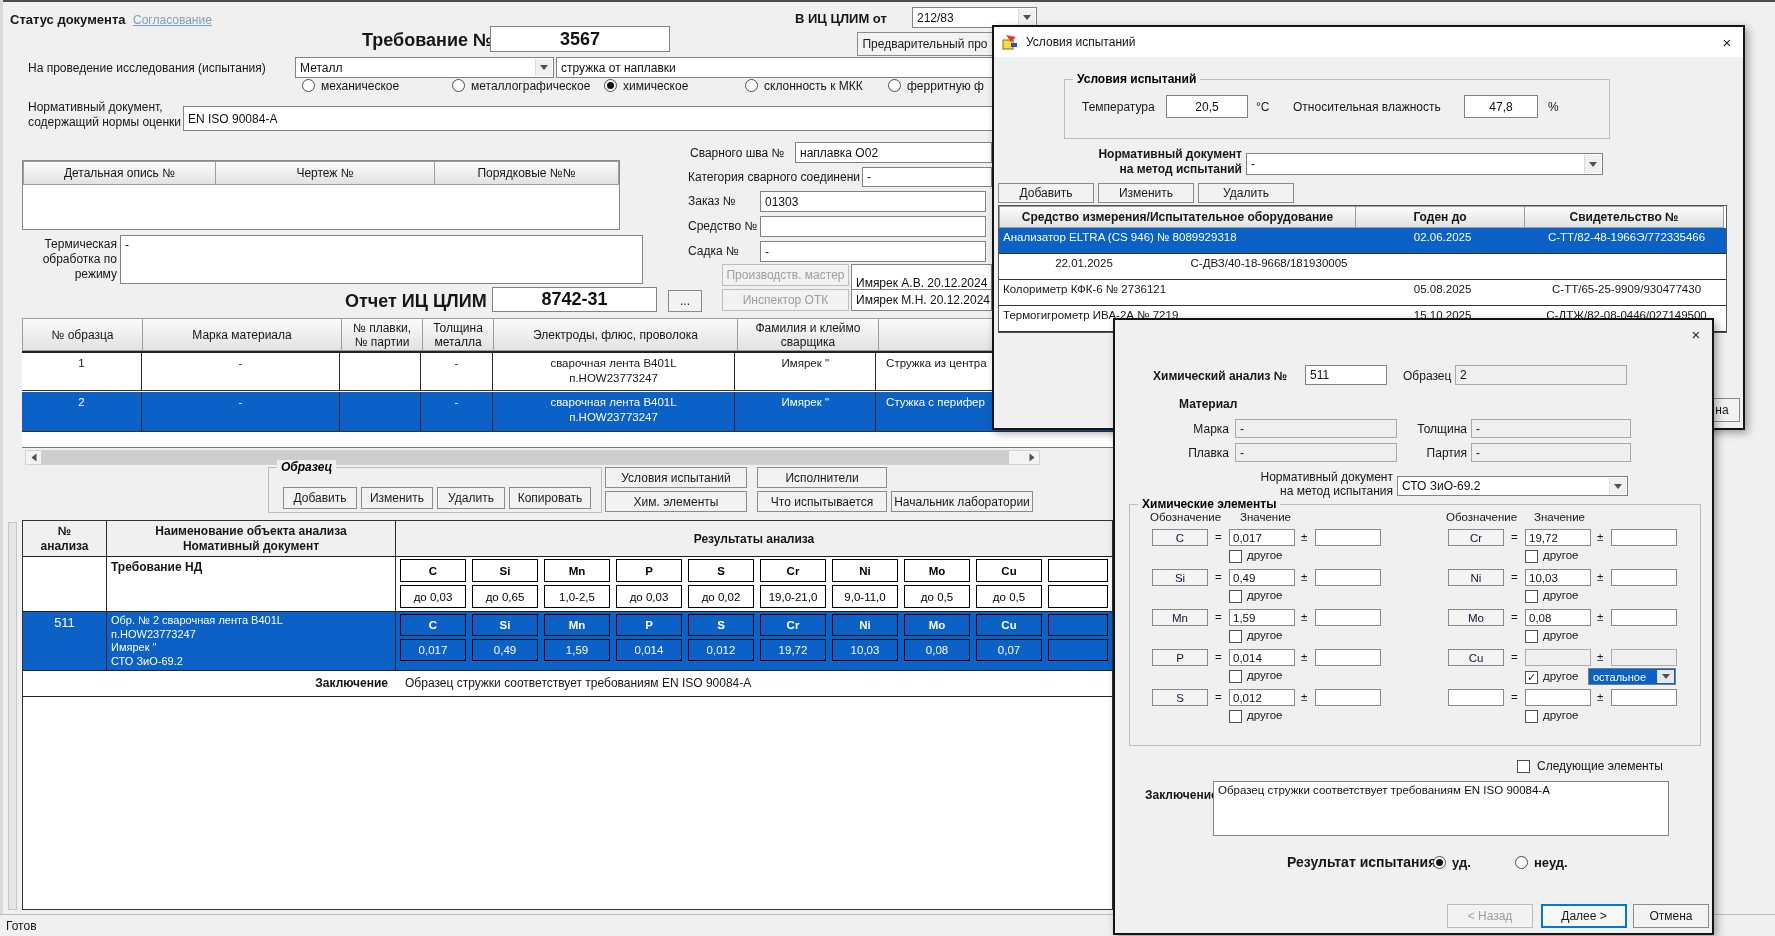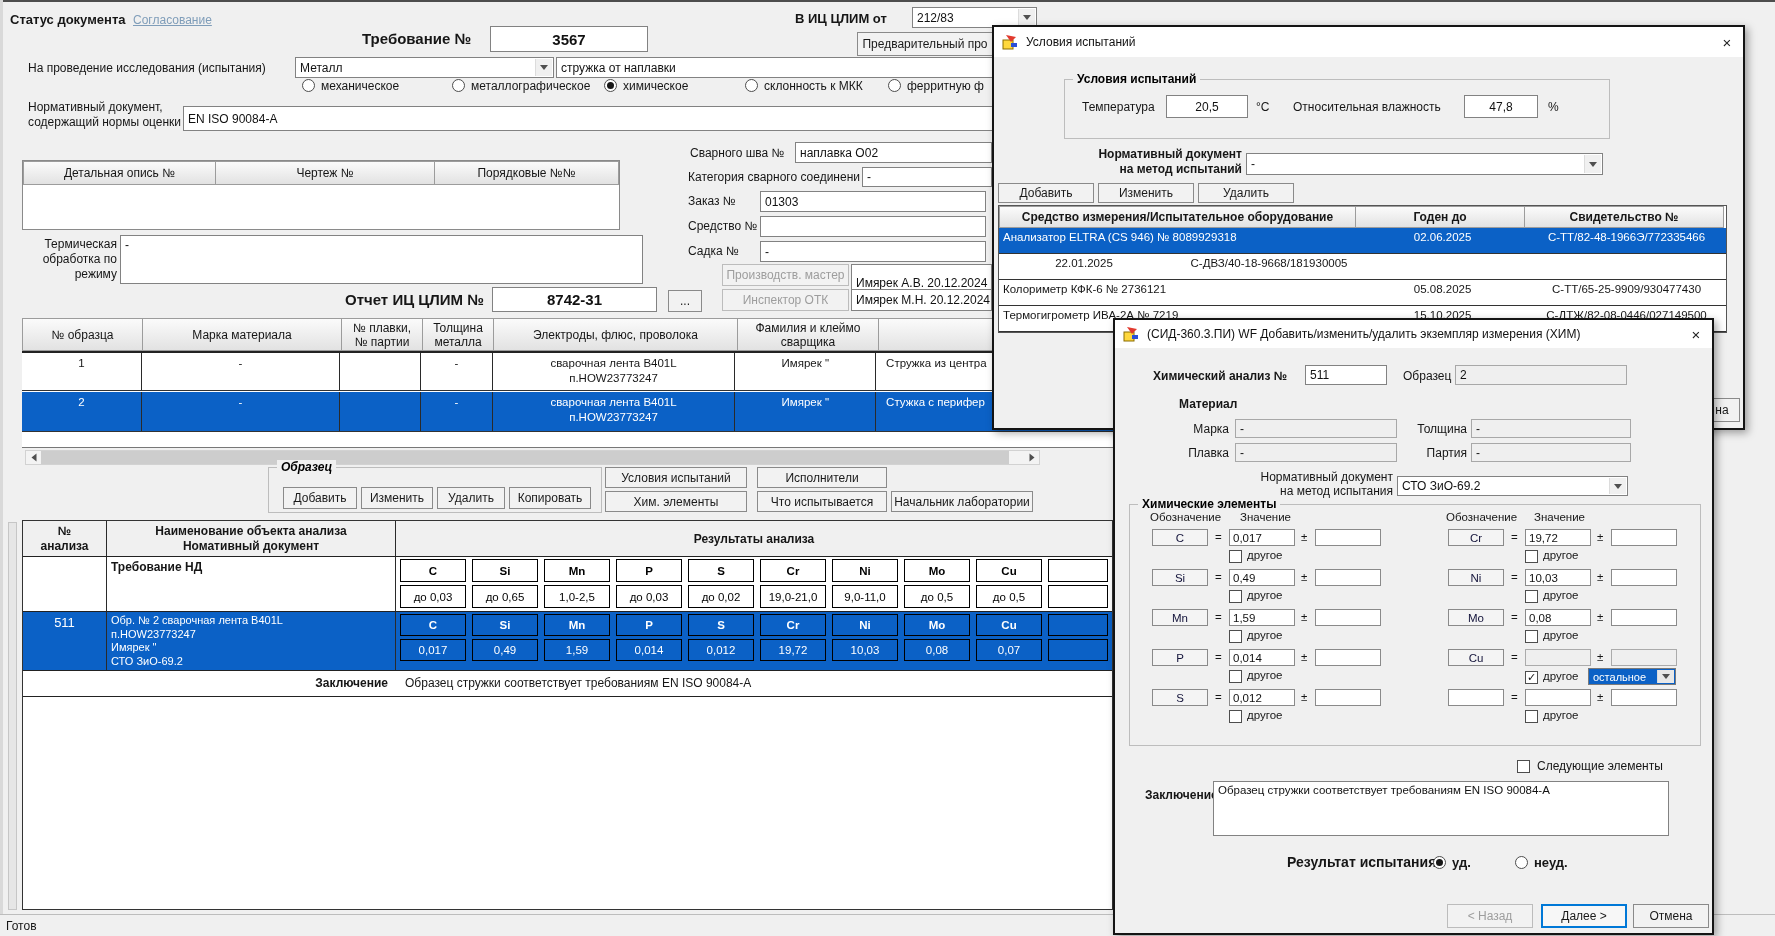--- a/index.html
+++ b/index.html
@@ -8,21 +8,21 @@
   .a{position:absolute;box-sizing:border-box}
   .t{font-size:12px;color:#161616;white-space:nowrap}
   .b{font-weight:bold}
   .pre{white-space:pre-line}
   .rt{text-align:right}
   .inp{background:#fff;border:1px solid #828282;font-size:12px;color:#111;
        padding:1px 4px;display:flex;align-items:center;overflow:hidden;white-space:nowrap}
   .inp.ro{background:#efefef;border-color:#a8a8a8}
   .inp.top{align-items:flex-start;padding-top:2px}
   .ctr{justify-content:center}
-  .big{font-size:15px}
+  .big{font-size:18px}
   .btn{background:#f2f2f2;border:1px solid #8a8a8a;font-size:12px;color:#1a1a1a;
        display:flex;align-items:center;justify-content:center;overflow:hidden;white-space:nowrap}
   .btn.dis{color:#9d9d9d;border-color:#bcbcbc}
   .btn.def{border:2px solid #0078d7;background:#f7f7f7}
   .combo{position:absolute;box-sizing:border-box;background:#fff;border:1px solid #828282;
          font-size:12px;color:#111;display:flex;align-items:center;padding:0 18px 0 4px;
          overflow:hidden;white-space:nowrap}
   .cArr{position:absolute;right:1px;top:1px;bottom:1px;width:16px;background:#f0f0f0;
         display:flex;align-items:center;justify-content:center;border-left:1px solid #dcdcdc}
   .tri{width:0;height:0;border-left:4px solid transparent;border-right:4px solid transparent;
@@ -60,21 +60,21 @@
 
 <div id="root">
 
   <div class="a" style="left:0;top:0;width:1775px;height:2px;background:#4d4d4d"></div>
   <div class="a" style="left:0;top:0;width:3px;height:936px;background:#d9d9d9"></div>
 
   <span class="a t b" style="left:10px;top:12px;font-size:13px">Статус документа</span>
   <span class="a t link" style="left:133px;top:13px">Согласование</span>
 
   <span class="a t b big" style="left:362px;top:30px">Требование №</span>
-  <div class="a inp ctr big b" style="left:490px;top:26px;width:158px;height:26px">3567</div>
+  <div class="a inp ctr big b" style="left:490px;top:26px;width:180px;height:26px">3567</div>
 
   <span class="a t b" style="left:795px;top:11px;font-size:13px">В ИЦ ЦЛИМ  от</span>
   <div class="a combo" style="left:912px;top:7px;width:125px;height:21px">
     <span>212/83</span>
     <span class="cArr">
         <span class="tri"></span>
       </span>
   </div>
   <div class="a btn" style="left:857px;top:32px;width:136px;height:24px">Предварительный про</div>
 
@@ -343,28 +343,20 @@
         <div class="s11" style="width:357px;height:22px;padding:3px 0 0 4px;overflow:hidden">Термогигрометр ИВА-2А № 7219</div>
         <div class="s11" style="width:170px;height:22px;padding-top:3px;text-align:center">15.10.2025</div>
         <div class="s11" style="width:200px;height:22px;padding-top:3px;text-align:center">С-ДТЖ/82-08-0446/027149500</div>
       </div>
     </div>
 
     <div class="a btn" style="left:710px;top:371px;width:36px;height:24px">на</div>
   </div>
 
   <div class="a dlg" style="left:1113px;top:318px;width:601px;height:617px;z-index:20">
-    <div class="tbar" style="height:28px">
-      <svg width="16" height="16">
-          <rect x="1" y="6" width="10" height="9" fill="#ffd83d" stroke="#8a6d00"></rect>
-          <path d="M4 1 L14 3 L9 8 Z" fill="#e23a2e"></path>
-          <rect x="9" y="9" width="6" height="4" fill="#2b4fd8"></rect>
-        </svg>
-      <span>(СИД-360.3.ПИ) WF Добавить/изменить/удалить экземпляр измерения (ХИМ)</span>
-    </div>
     <div class="x" style="right:6px;top:5px">×</div>
 
     <span class="a t b" style="left:38px;top:49px">Химический анализ №</span>
     <div class="a inp" style="left:190px;top:45px;width:82px;height:20px">511</div>
     <span class="a t" style="left:288px;top:49px">Образец №</span>
     <div class="a inp ro" style="left:340px;top:45px;width:172px;height:20px">2</div>
 
     <span class="a t b" style="left:64px;top:77px">Материал</span>
     <span class="a t rt" style="left:56px;top:102px;width:58px">Марка</span>
     <div class="a inp ro" style="left:120px;top:99px;width:162px;height:19px">-</div>

